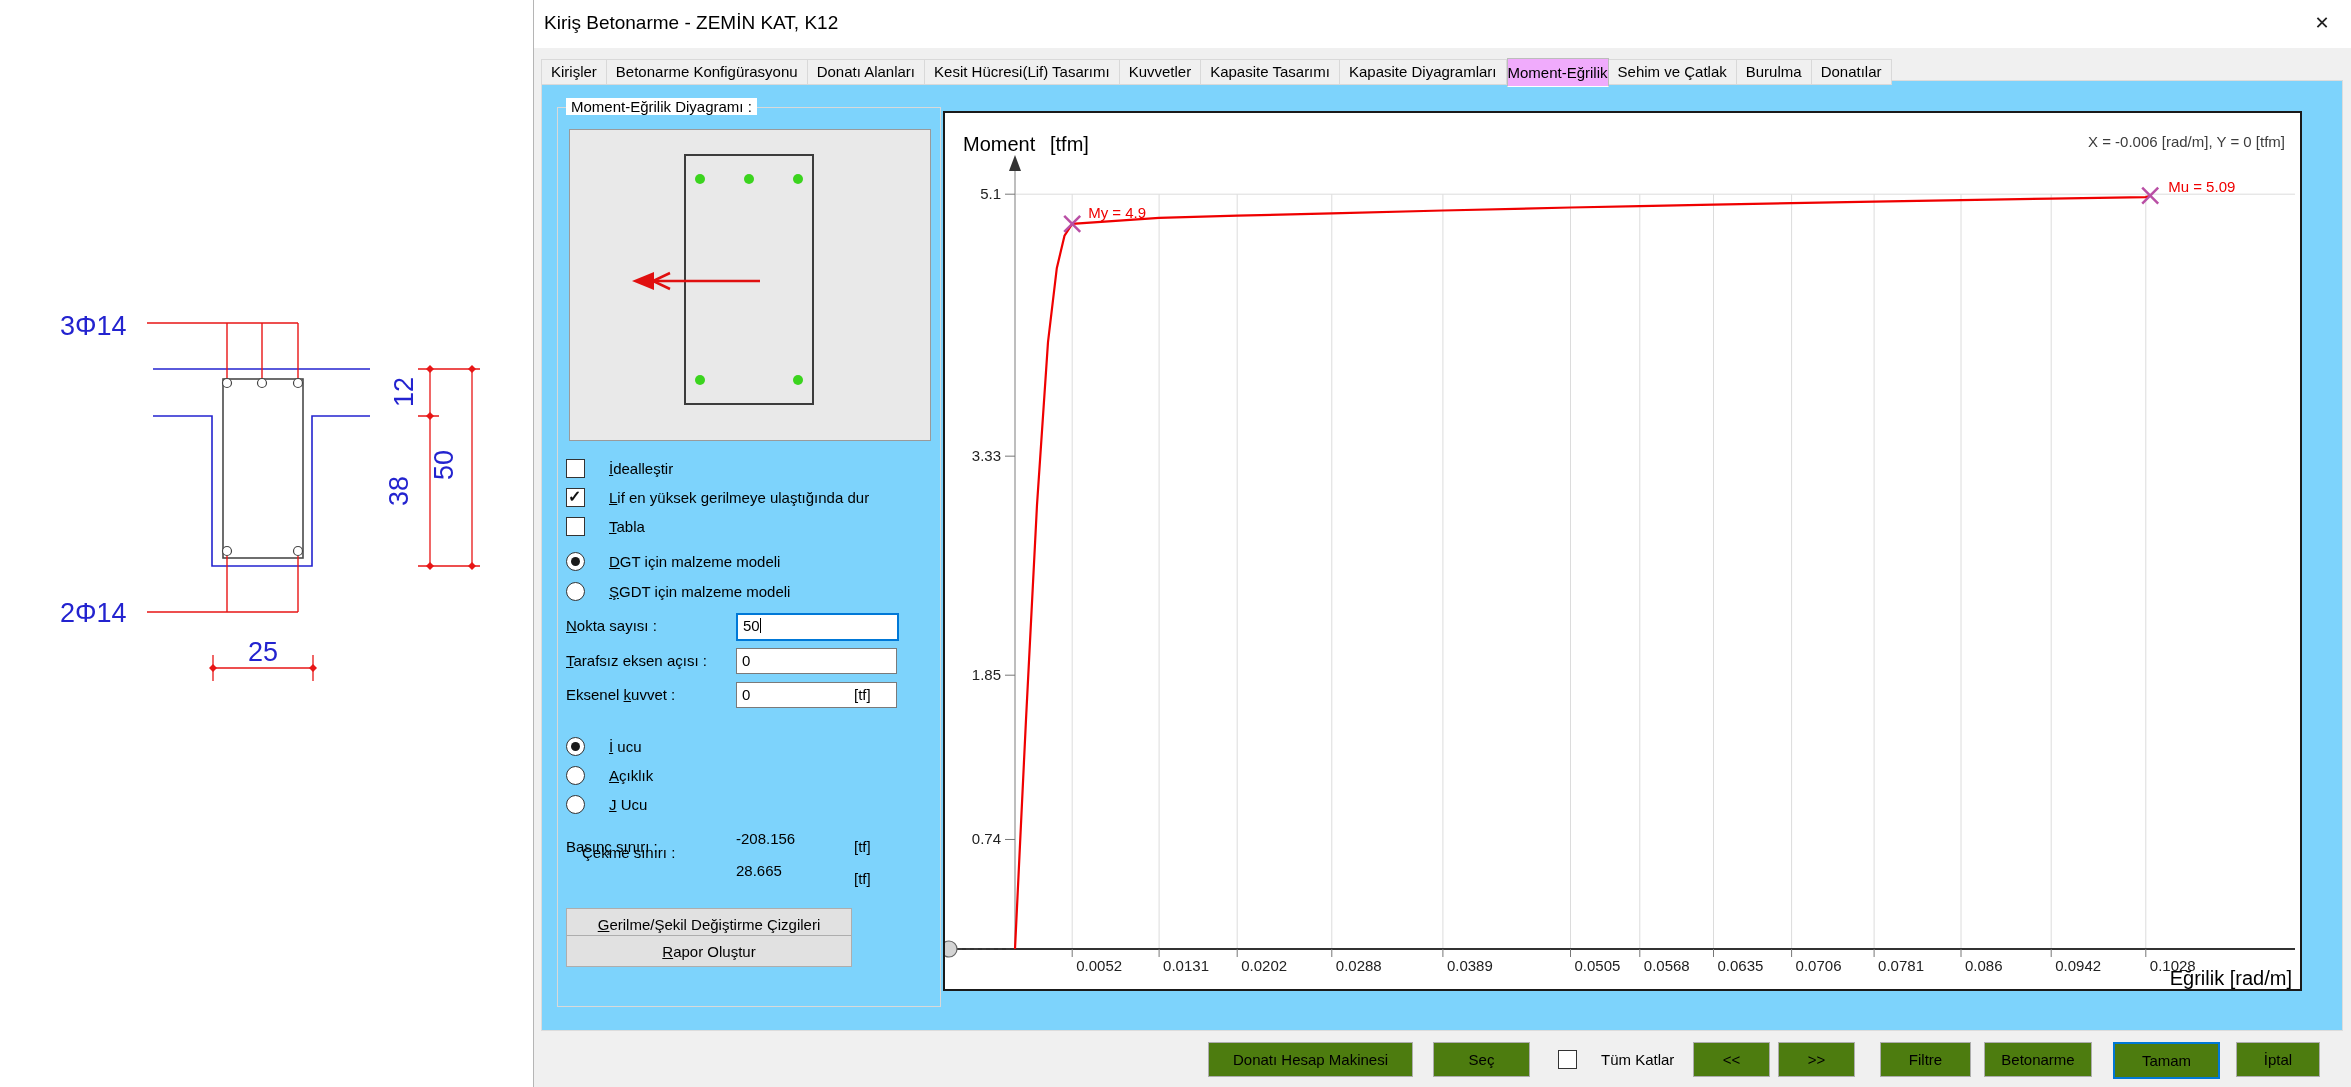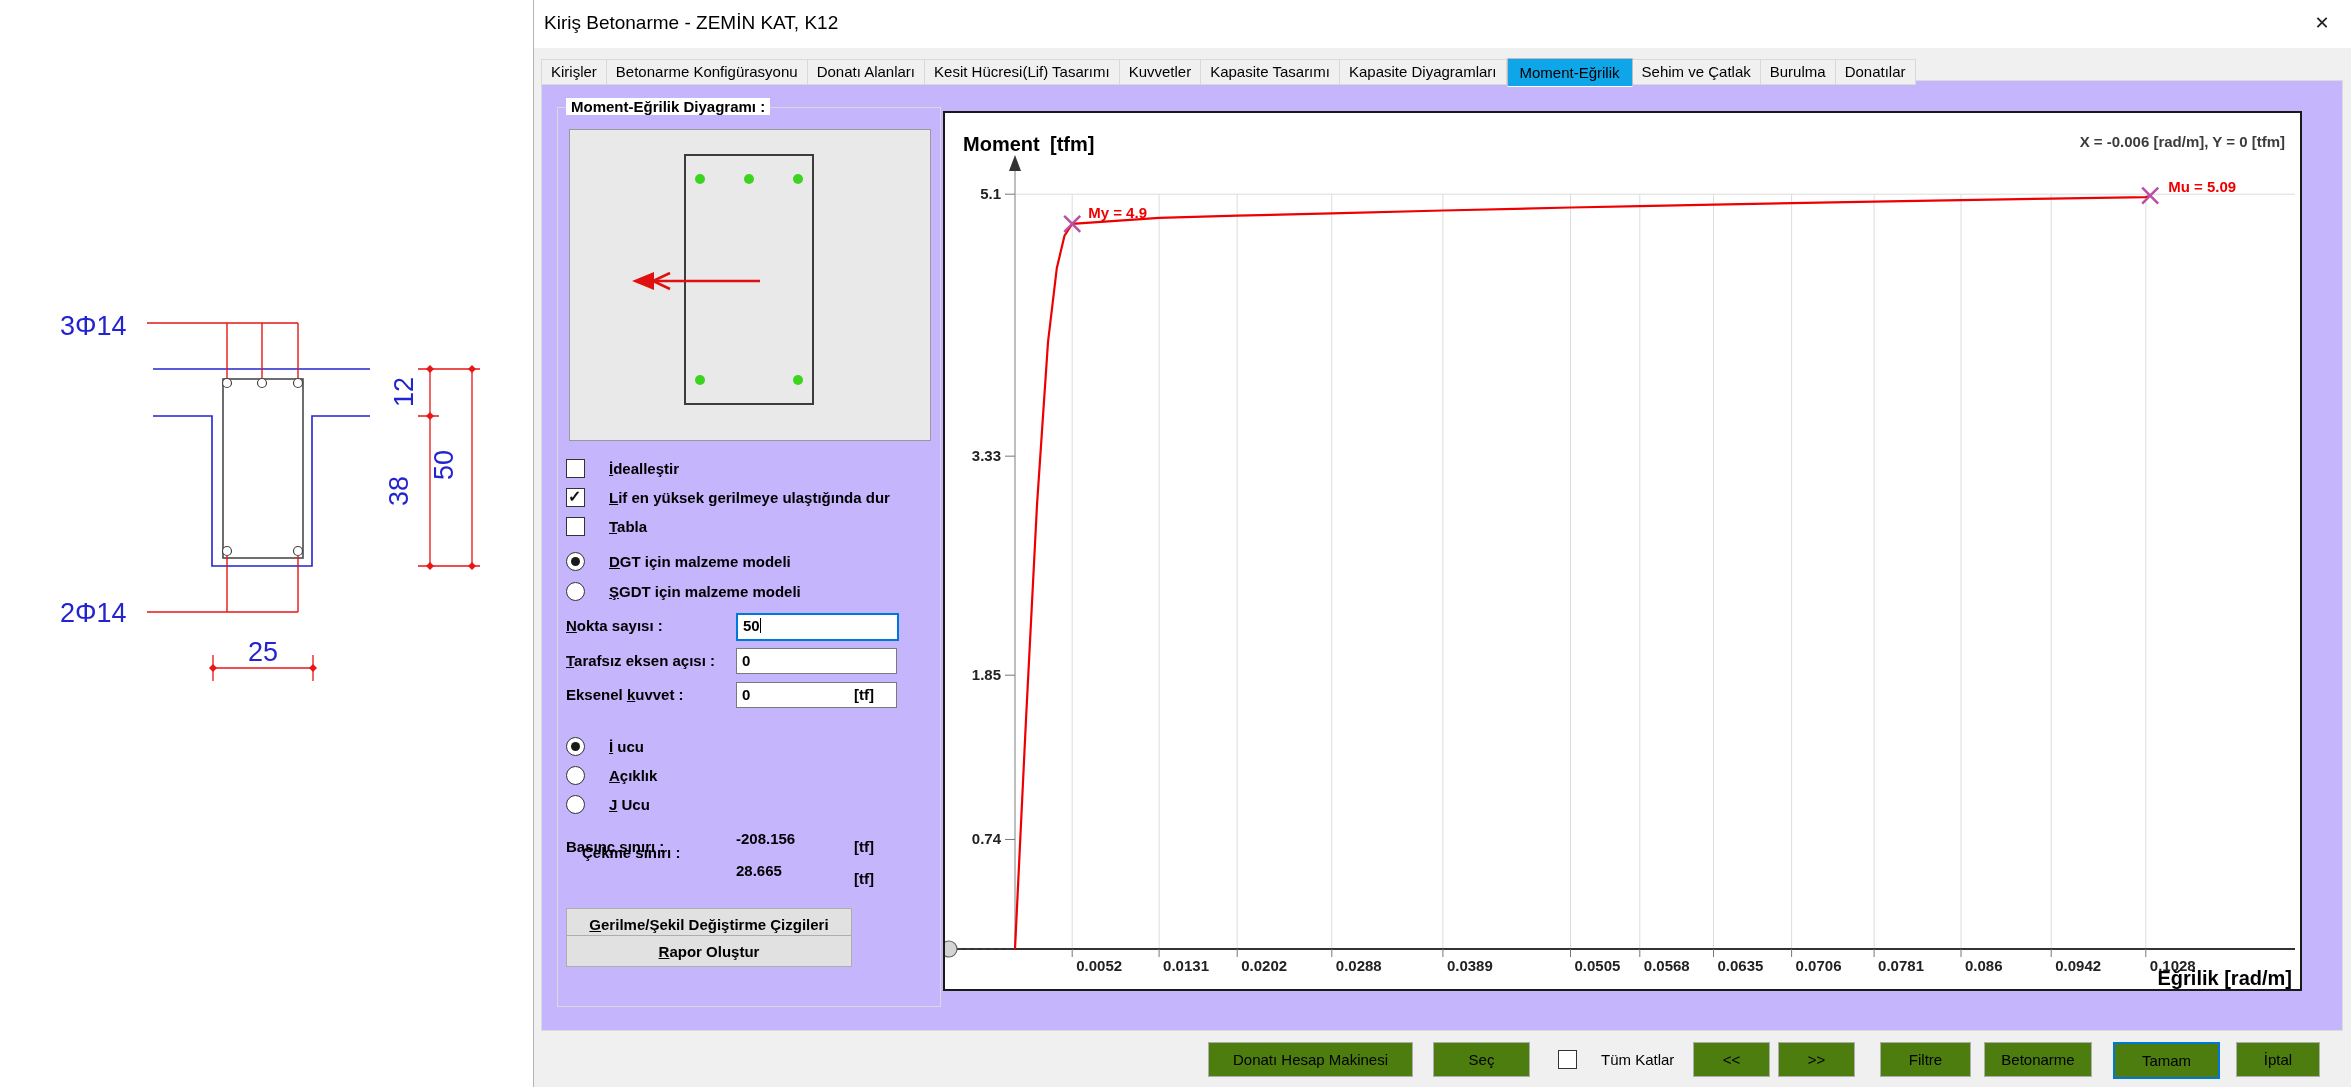--- a/index.html
+++ b/index.html
@@ -11,24 +11,24 @@
           background:#f0f0f0;border-left:1px solid #b5b5b5;}
   #titlebar{position:absolute;left:0;top:0;right:0;height:48px;background:#fff;}
   #title{position:absolute;left:10px;top:12px;font-size:19px;}
   #close-btn{position:absolute;right:10px;top:6px;width:40px;height:34px;
              font-size:18px;text-align:center;line-height:34px;color:#222;cursor:pointer;}
   
   #tabbar{position:absolute;left:7px;top:58px;display:flex;align-items:flex-end;z-index:3;}
   .tab{background:#f0f0f0;border:1px solid #d9d9d9;border-left:none;
        padding:3px 9px 4px;font-size:15px;white-space:nowrap;cursor:pointer;}
   .tab:first-child{border-left:1px solid #d9d9d9;}
-  .tab.active{background:#0ea5e9;border:1px solid #bcbcbc;border-bottom:1px solid #fff;
-              padding:5px 12px 5px;margin-bottom:-2px;position:relative;text-align:right;}
+  .tab.active{background:#f0abfc;border:1px solid #bcbcbc;border-bottom:1px solid #fff;
+              padding:5px 0 5px;margin-bottom:-2px;position:relative;text-align:right;}
   #tabpage{position:absolute;left:7px;top:80px;width:1800px;height:949px;
-           background:#c4b5fd;border:1px solid #dcdcdc;font-weight:bold;}
+           background:#7dd3fc;border:1px solid #dcdcdc;}
   
   #groupbox{position:absolute;left:15px;top:26px;width:382px;height:898px;
             border:1px solid #d9d9d9;}
   #gb-title{position:absolute;left:8px;top:-10px;background:#fff;padding:0 5px;font-size:15px;}
   #preview{position:absolute;left:11px;top:21px;width:360px;height:310px;
            background:#e9e9e9;border:1px solid #9a9a9a;}
   .row{position:absolute;left:8px;height:20px;display:flex;align-items:center;font-size:15px;gap:17px;}
   .cb{width:17px;height:17px;background:#fff;border:1px solid #333;margin-right:7px;
       position:relative;flex:0 0 auto;}
   .cb[data-checked="true"]::after{content:"✓";position:absolute;left:1px;top:-2px;

